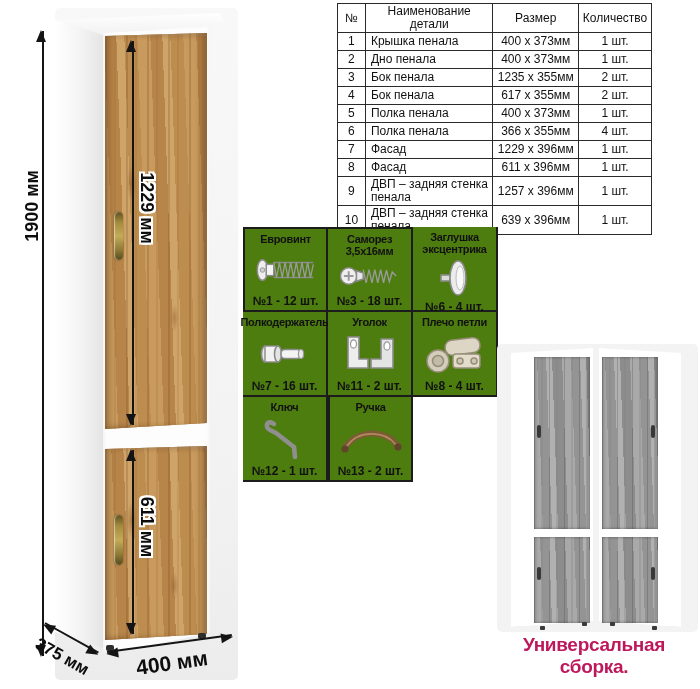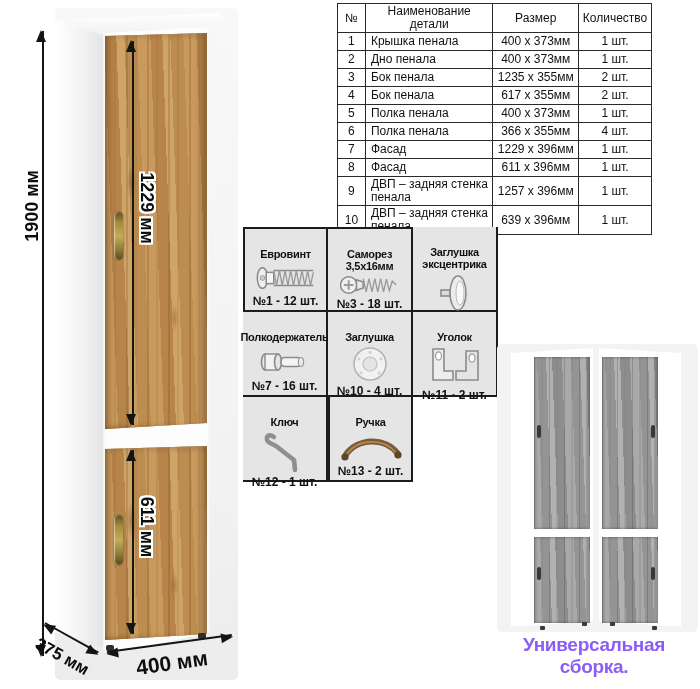--- a/index.html
+++ b/index.html
@@ -57,40 +57,40 @@
     font-size:12px;line-height:13px;}
   #parts-table th,#parts-table td{border:1px solid #2a2a2a;padding:1px 2px;font-weight:normal;}
   #parts-table th{height:16px;text-align:center;}
   #parts-table td{height:15px;text-align:center;}
   #parts-table td.cell-name{text-align:left;padding-left:5px;}
 
   
   #hardware-grid{position:absolute;left:243px;top:227px;width:255px;display:grid;
     grid-template-columns:repeat(3,85px);grid-auto-rows:85px;}
   .hw-cell{box-sizing:border-box;border-right:2px solid #1c1c1c;border-bottom:2px solid #1c1c1c;
-    display:flex;flex-direction:column;align-items:center;padding:19px 1px 2px;background:#e5e5e5;}
+    display:flex;flex-direction:column;align-items:center;padding:4px 1px 2px;background:#4d7c0f;}
   .hw-cell.first-col{border-left:2px solid #1c1c1c;}
   .hw-cell.first-row{border-top:2px solid #1c1c1c;}
   .hw-name{font-weight:bold;font-size:11px;line-height:12px;text-align:center;letter-spacing:-.3px;}
   .hw-icon{flex:1;display:flex;align-items:center;justify-content:center;width:100%;}
   .hw-count{font-weight:bold;font-size:12px;line-height:13px;}
 
   
   .gray-body{position:absolute;background:#fff;
     box-shadow:0 2px 3px rgba(0,0,0,.12);}
   .gray-door{position:absolute;
     background:
       repeating-linear-gradient(90deg,rgba(60,60,60,.25) 0 1px,rgba(255,255,255,0) 1px 7px,rgba(130,130,130,.3) 7px 9px,rgba(255,255,255,0) 9px 15px),
       repeating-linear-gradient(88deg,#a9a9a9 0 9px,#949494 9px 18px,#b1b1b1 18px 24px,#8d8d8d 24px 34px),
       #9b9b9b;
     box-shadow:inset -2px 0 3px rgba(0,0,0,.25),inset 2px 0 3px rgba(0,0,0,.2);}
   .gray-handle{position:absolute;width:4px;height:13px;background:#383838;border-radius:2px;}
   .gray-foot{position:absolute;width:5px;height:4px;background:#3a3a3a;border-radius:1px;}
   #universal-caption{position:absolute;left:488px;top:634px;width:212px;text-align:center;
-    font-weight:bold;font-size:19px;letter-spacing:-.3px;color:#8b5cf6;}
+    font-weight:bold;font-size:19px;letter-spacing:-.3px;color:#be185d;}
 </style>
 </head>
 <body>
 
 <div id="app">
 
   <div id="cab-bg" class="photo-bg"></div>
   <div id="cab-side" class="cab-part"></div>
   <div id="cab-top" class="cab-part"></div>
   <div id="cab-front" class="cab-part"></div>
@@ -236,47 +236,46 @@
             <ellipse cx="6" cy="11" rx="3.5" ry="8" fill="#e9e9e9" stroke="#8a8a8a" stroke-width="1.6"></ellipse>
             <rect x="6" y="3" width="13" height="16" fill="#f2f2f2" stroke="#8a8a8a" stroke-width="1.4"></rect>
             <ellipse cx="19" cy="11" rx="3.5" ry="8" fill="#e4e4e4" stroke="#8a8a8a" stroke-width="1.6"></ellipse>
             <rect x="22" y="6.5" width="20" height="9" rx="4" fill="#f4f4f4" stroke="#8a8a8a" stroke-width="1.6"></rect>
             <ellipse cx="42" cy="11" rx="2.6" ry="4.5" fill="#e9e9e9" stroke="#999" stroke-width="1.2"></ellipse>
           </svg>
         </div>
         <div class="hw-count">№7 - 16 шт.</div>
       </div>
       <div class="hw-cell">
-        <div class="hw-name">Заглушка</div>
-        <div class="hw-icon">
-          <svg width="46" height="42" viewBox="0 0 46 42">
-            <circle cx="23" cy="21" r="16" fill="#f1f1f1" stroke="#b3b3b3" stroke-width="1.6"></circle>
-            <circle cx="23" cy="21" r="7" fill="#e4e4e4" stroke="#c0c0c0" stroke-width="1.2"></circle>
-            <g fill="#cfcfcf">
-              <circle cx="23" cy="9.5" r="1.4"></circle>
-              <circle cx="34" cy="16" r="1.4"></circle>
-              <circle cx="32" cy="30" r="1.4"></circle>
-              <circle cx="14" cy="30" r="1.4"></circle>
-              <circle cx="12" cy="16" r="1.4"></circle>
-            </g>
-          </svg>
-        </div>
-        <div class="hw-count">№10 - 4 шт.</div>
-      </div>
-      <div class="hw-cell">
         <div class="hw-name">Уголок</div>
         <div class="hw-icon">
           <svg width="60" height="46" viewBox="0 0 60 46">
             <path d="M8 6 h11 v22 h9 v9 H8 z" fill="#ededed" stroke="#8a8a8a" stroke-width="1.6"></path>
             <ellipse cx="13.5" cy="13" rx="3" ry="4.2" fill="#fff" stroke="#999" stroke-width="1.2"></ellipse>
             <path d="M53 8 h-12 v20 h-10 v9 h22 z" fill="#e4e4e4" stroke="#8a8a8a" stroke-width="1.6"></path>
             <ellipse cx="47" cy="15" rx="3" ry="4.2" fill="#fff" stroke="#999" stroke-width="1.2"></ellipse>
           </svg>
         </div>
         <div class="hw-count">№11 - 2 шт.</div>
+      </div>
+      <div class="hw-cell">
+        <div class="hw-name">Плечо петли</div>
+        <div class="hw-icon">
+          <svg width="60" height="44" viewBox="0 0 60 44">
+            <g stroke="#968e78" stroke-width="1.5">
+              <rect x="20" y="7" width="35" height="15" rx="7" fill="#ddd6c4" transform="rotate(-7 37 14)"></rect>
+              <circle cx="13" cy="29" r="11" fill="#d4cdbb"></circle>
+              <circle cx="13" cy="29" r="5.5" fill="#c2bba8"></circle>
+              <rect x="28" y="22" width="27" height="14" rx="3" fill="#e3dccb"></rect>
+              <circle cx="35" cy="29" r="3" fill="#cfc8b5"></circle>
+              <circle cx="49" cy="29" r="3" fill="#cfc8b5"></circle>
+            </g>
+          </svg>
+        </div>
+        <div class="hw-count">№8 - 4 шт.</div>
       </div>
       <div class="hw-cell">
         <div class="hw-name">Ключ</div>
         <div class="hw-icon">
           <svg width="46" height="48" viewBox="0 0 46 48">
             <path d="M12 9 C5 4 2 12 8 15 L14 18 L32 32 L33 42" fill="none" stroke="#8f8f8f" stroke-width="4.6" stroke-linecap="round" stroke-linejoin="round"></path>
           </svg>
         </div>
         <div class="hw-count">№12 - 1 шт.</div>
       </div>

